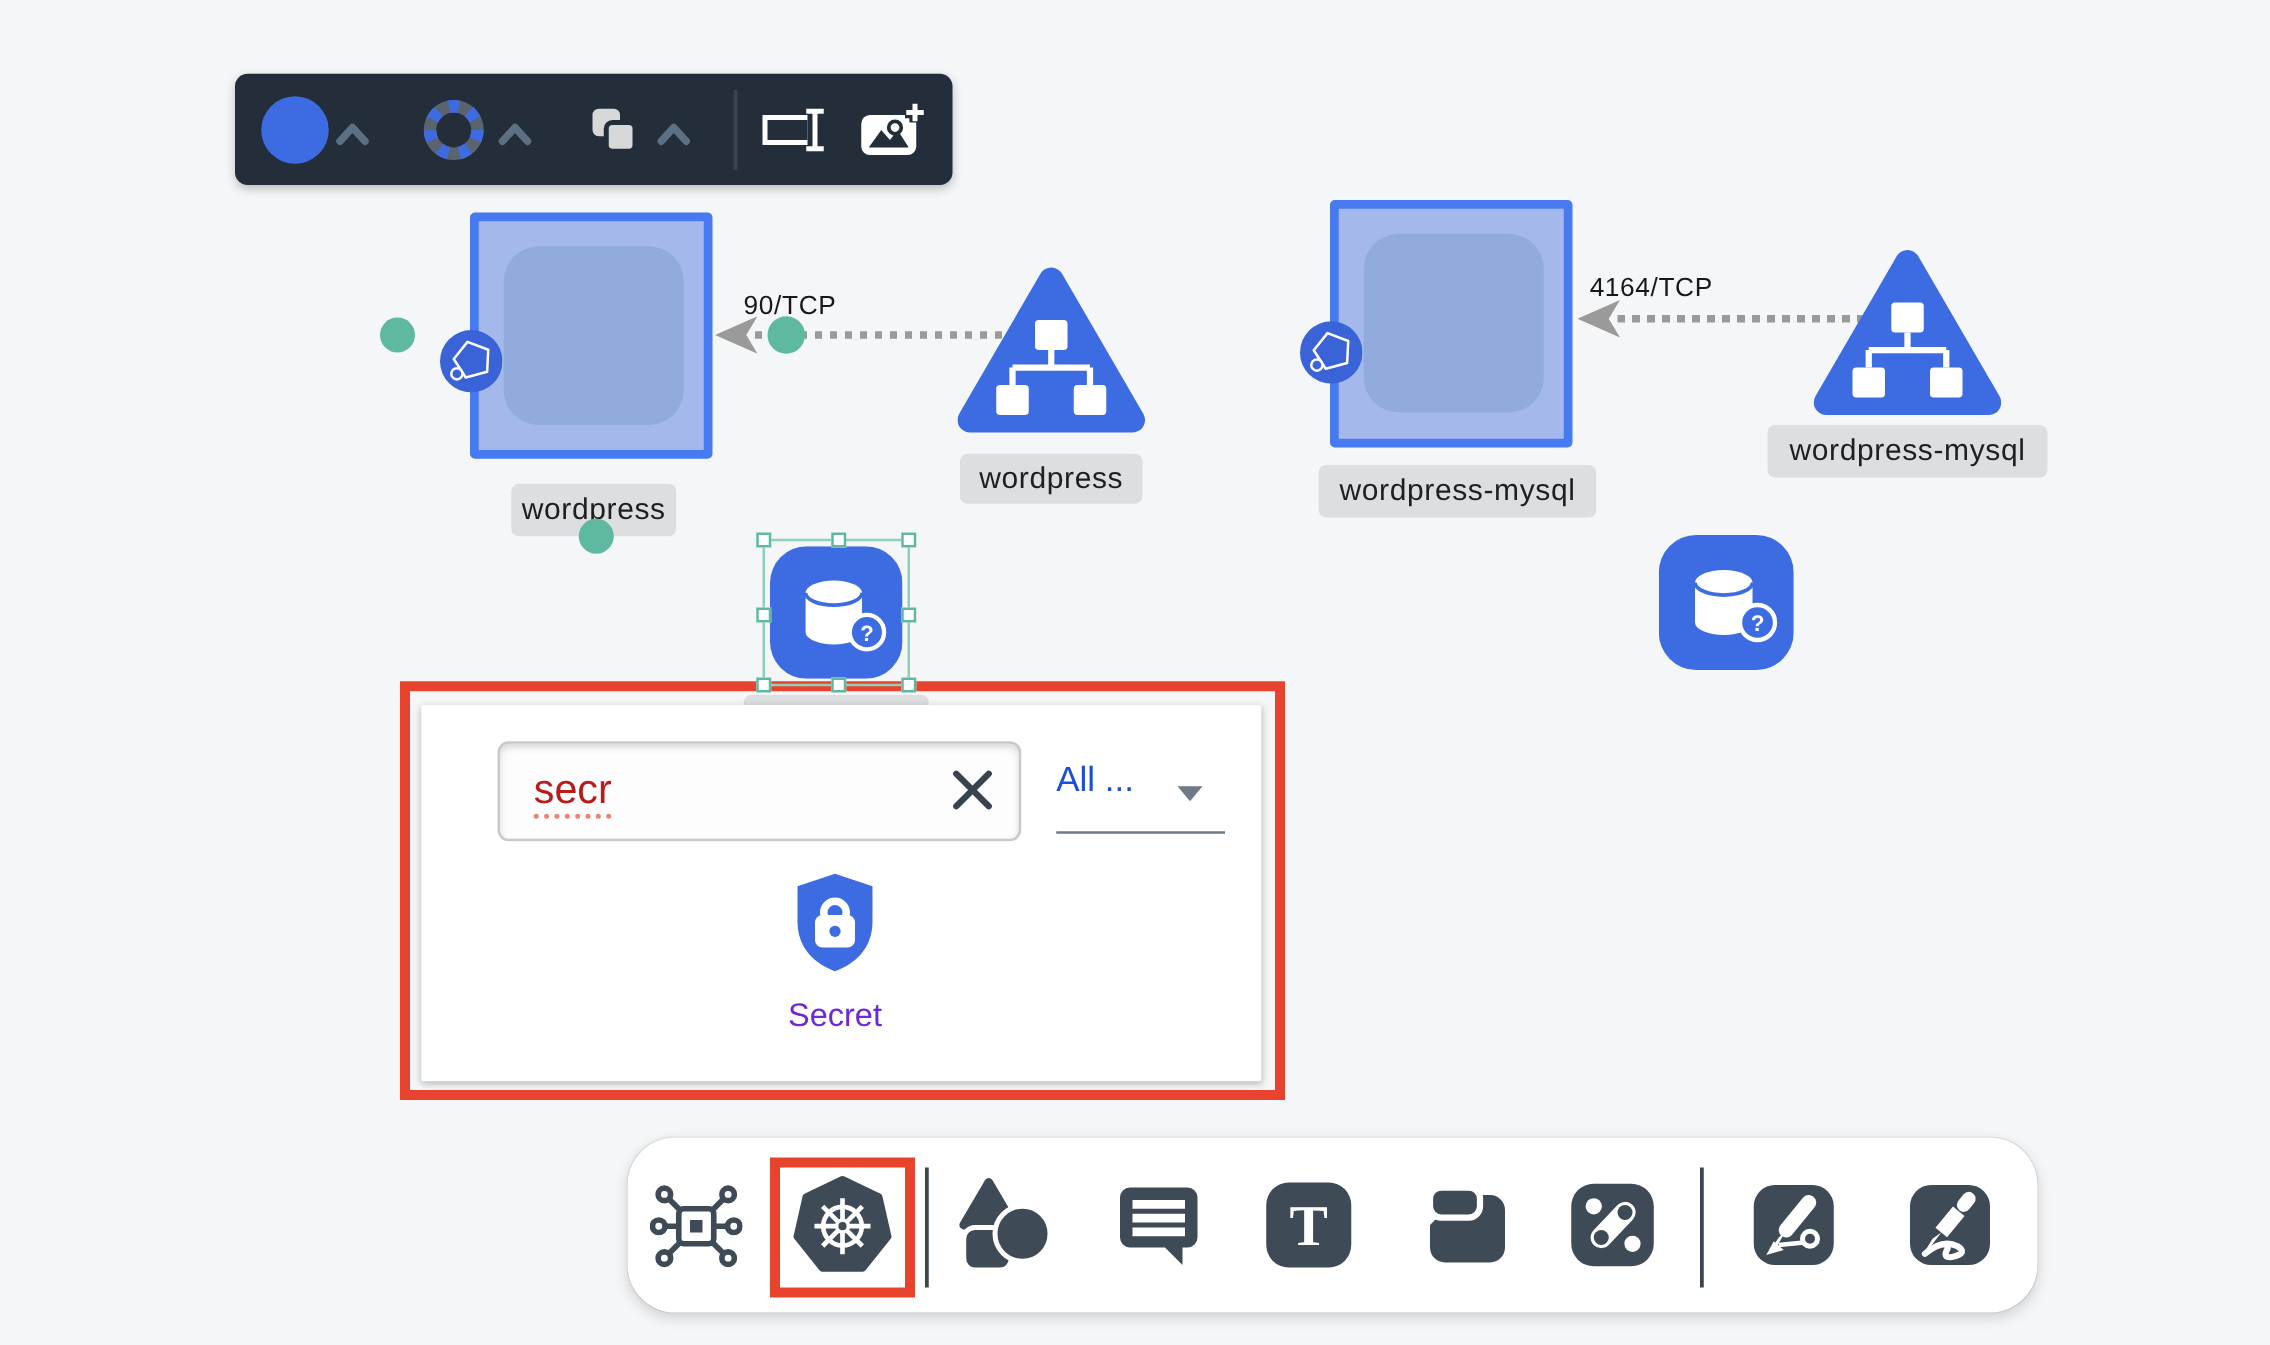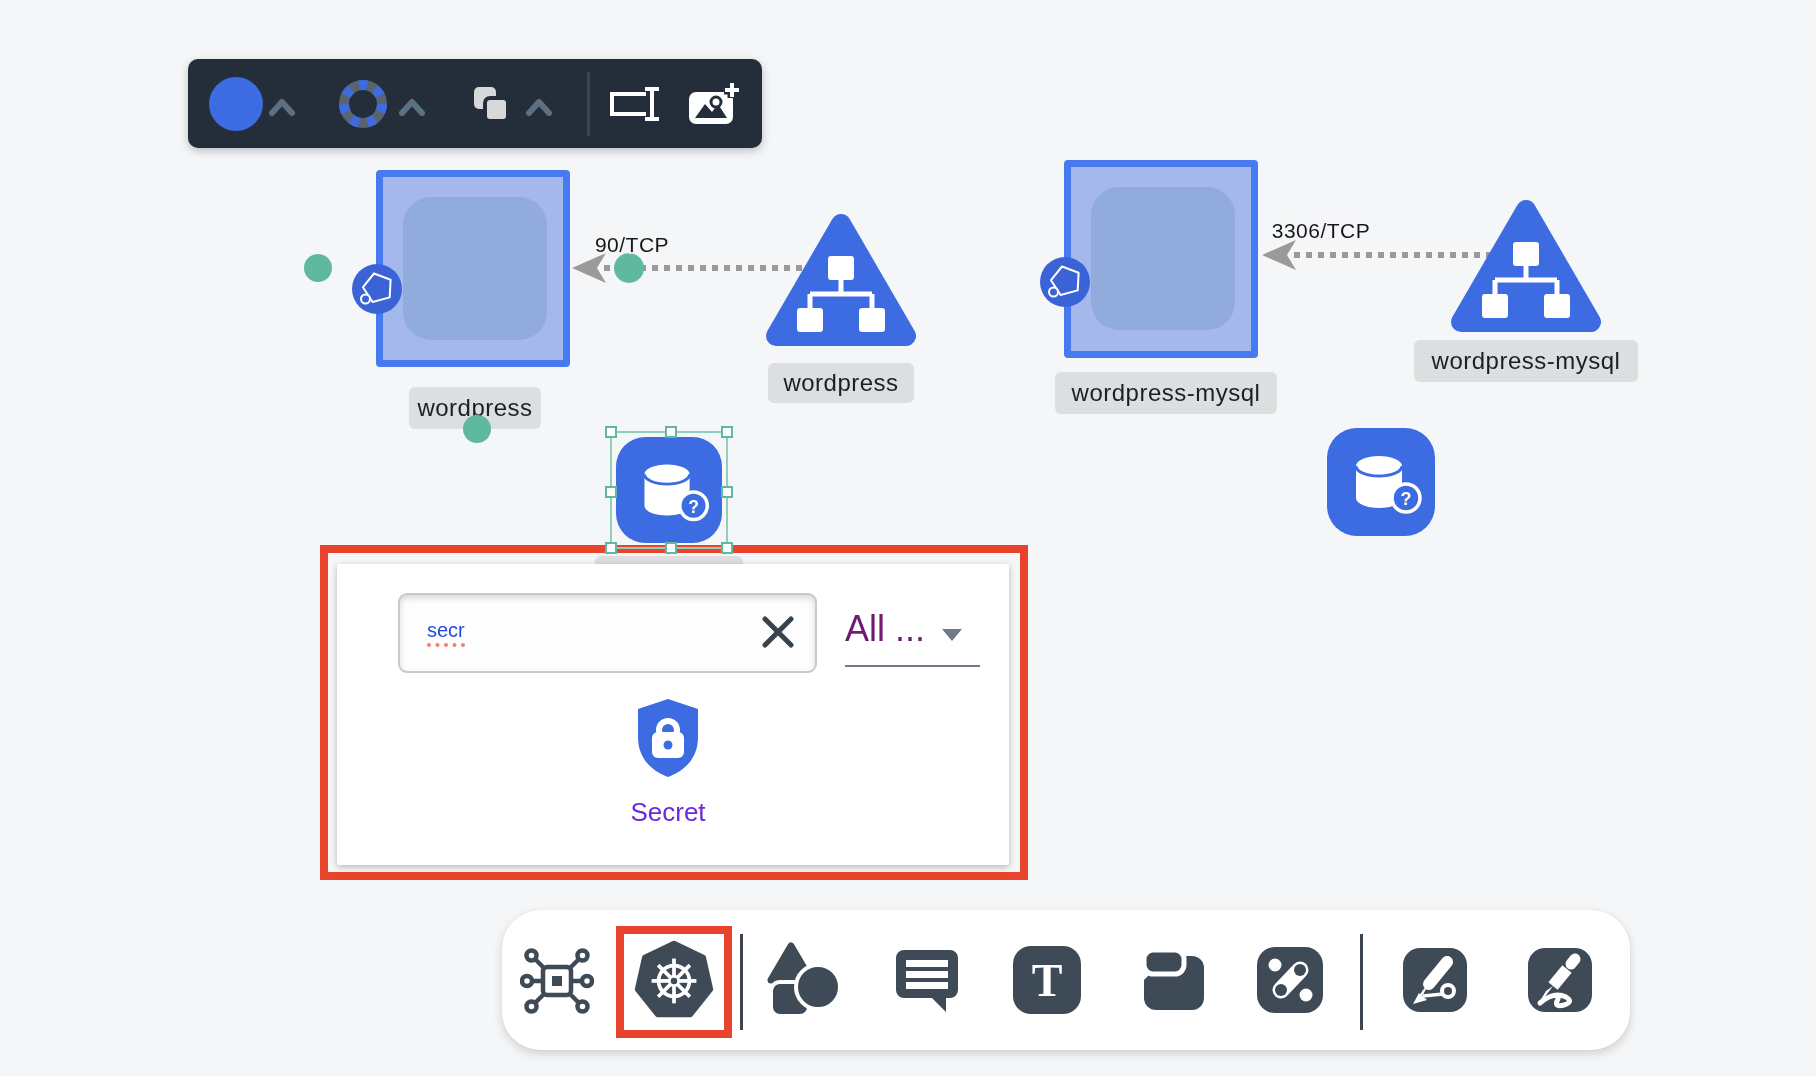--- a/index.html
+++ b/index.html
@@ -26,22 +26,22 @@
   
   .sel-rect{border:2px solid #8fd0bb;box-sizing:border-box;}
   .handle{position:absolute;width:12px;height:12px;background:#fff;border:2px solid #5fb9a1;box-sizing:border-box;}
 
   
   .red-outline{border:8px solid #e8432c;box-sizing:border-box;}
   .panel{background:#ffffff;box-shadow:0 2px 6px rgba(30,40,50,.3);border-radius:2px;}
   .search-box{left:398px;top:593px;width:419px;height:80px;background:#fdfdfd;border:2px solid #c6cacb;
               border-radius:9px;box-sizing:border-box;box-shadow:inset 0 3px 6px rgba(0,0,0,.15);
               display:flex;align-items:center;padding-left:27px;}
-  .search-text{font-size:20px;color:#1d4ed8;border-bottom:4px dotted #ee8171;padding-bottom:1px;}
-  .dd-text{font-size:36px;color:#701a75;}
+  .search-text{font-size:33px;color:#b91c1c;border-bottom:4px dotted #ee8171;padding-bottom:1px;}
+  .dd-text{font-size:28px;color:#1d4ed8;}
   .dd-underline{background:#6e7a85;height:2px;}
   .result-label{font-size:26px;color:#6d28d9;text-align:center;}
 
   
   .pill{left:502px;top:910px;width:1128px;height:140px;background:#ffffff;border-radius:38px;
         box-shadow:0 4px 10px rgba(40,50,60,.18),0 0 1px rgba(0,0,0,.15);}
   .bt-divider{width:3px;background:#3a4550;top:934px;height:96px;}
 </style>
 </head>
 <body>
@@ -129,21 +129,21 @@
     <circle cx="25" cy="25" r="25" fill="#3a63d8"></circle>
     <path d="M22,9.5 L38.6,15.8 L37.7,33.4 L20.6,38 L11,23.2 Z" fill="none" stroke="#ffffff" stroke-width="2" stroke-linejoin="round"></path>
     <circle cx="13.5" cy="35" r="4.5" fill="#3a63d8" stroke="#ffffff" stroke-width="2"></circle>
   </svg>
   <div class="abs node-label" style="left:1055px;top:372px;width:222px;height:42px">wordpress-mysql</div>
 
   <div class="abs dotted-line" style="left:1294px;top:252px;width:196px"></div>
   <svg class="abs" style="left:1262px;top:240px" width="34" height="30" viewBox="0 0 34 30">
     <polygon points="0,15 34,0 25,15 34,30" fill="#9a9a9a"></polygon>
   </svg>
-  <div class="abs port-label" style="left:1251px;top:219px;width:140px">3306/TCP</div>
+  <div class="abs port-label" style="left:1251px;top:219px;width:140px">4164/TCP</div>
 
   <svg class="abs" style="left:1451px;top:198px" width="150" height="136" viewBox="0 0 150 136">
     <polygon points="75,12 140,124 10,124" fill="#3d6ce2" stroke="#3d6ce2" stroke-width="20" stroke-linejoin="round"></polygon>
     <rect x="62" y="44" width="26" height="24" rx="3" fill="#ffffff"></rect>
     <g stroke="#ffffff" stroke-width="5" fill="none">
       <line x1="75" y1="68" x2="75" y2="82"></line>
         <line x1="44" y1="82" x2="106" y2="82"></line>
       <line x1="44" y1="82" x2="44" y2="96"></line>
         <line x1="106" y1="82" x2="106" y2="96"></line>
     </g>

